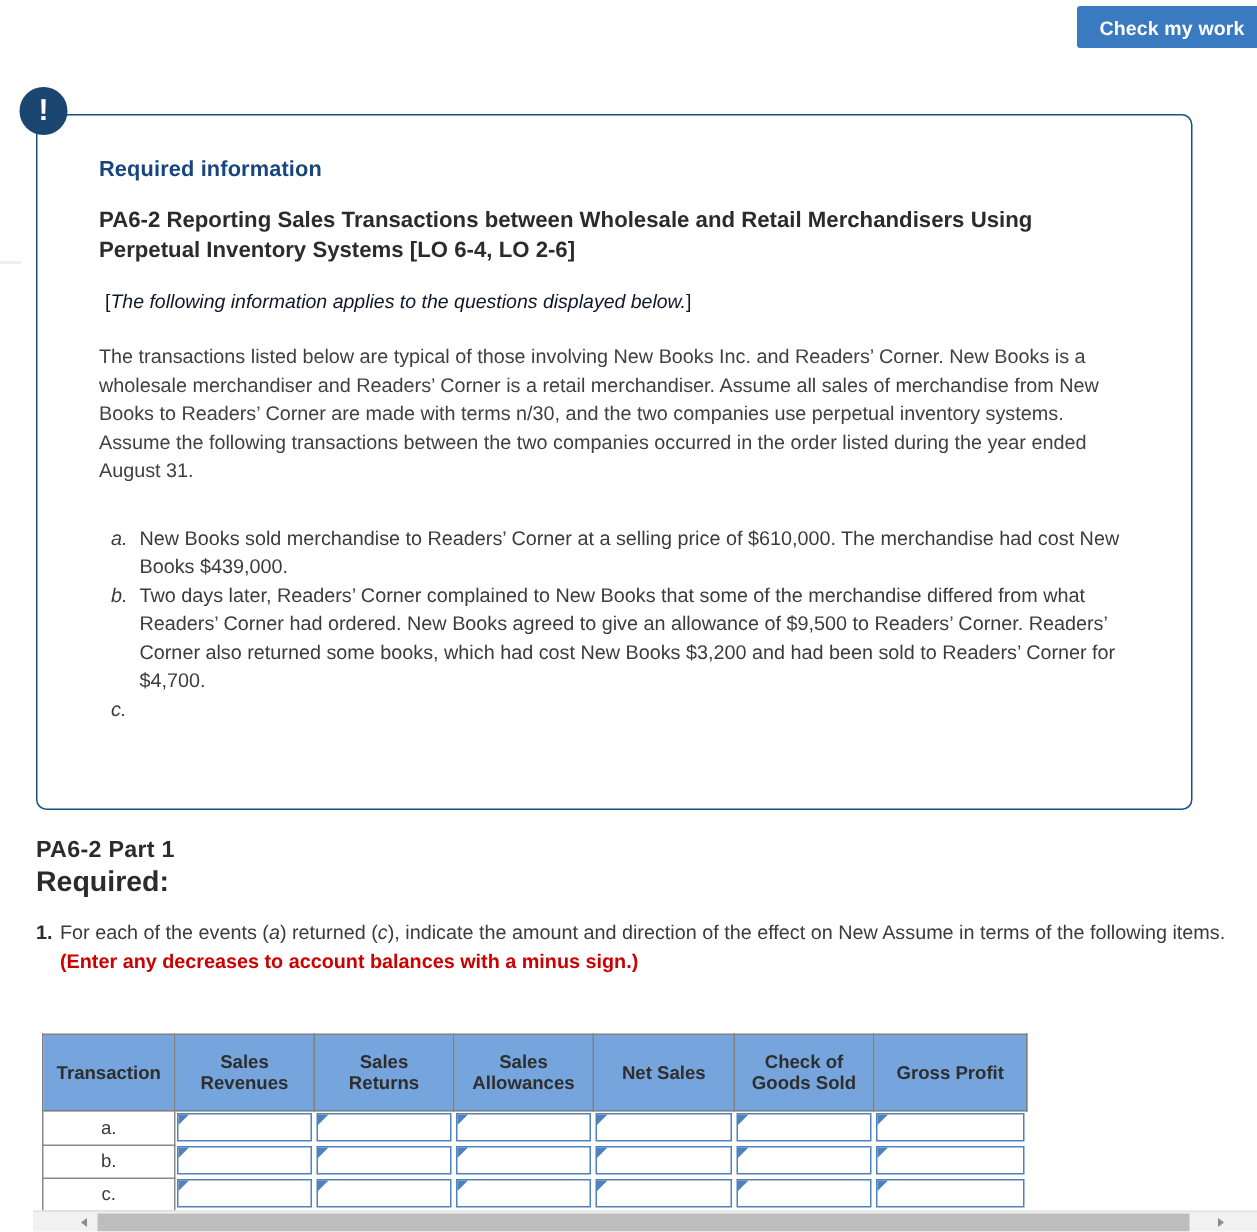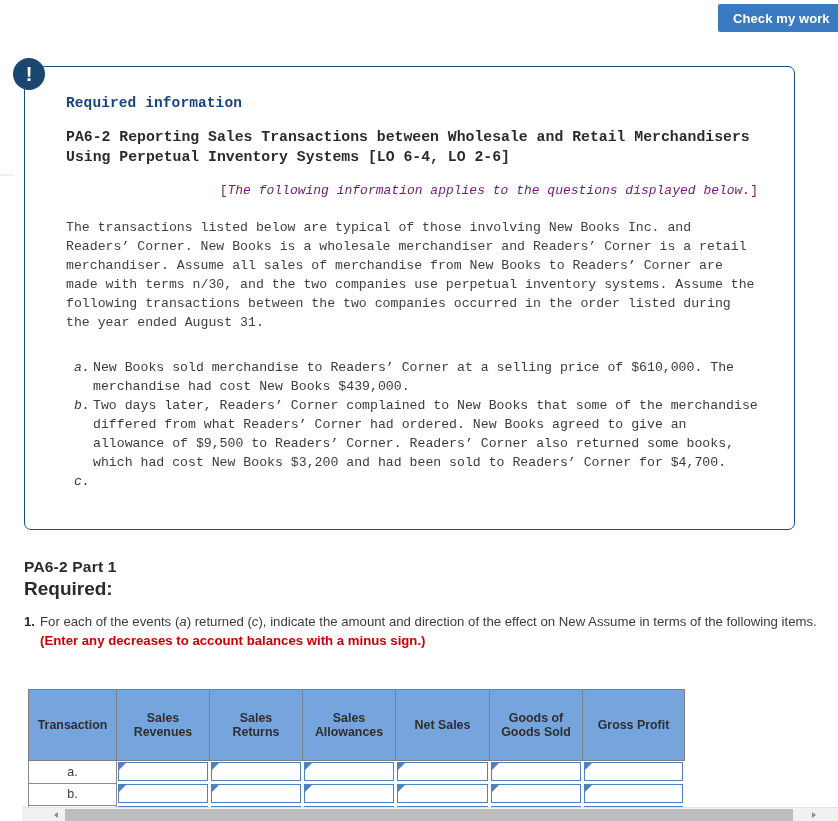--- a/index.html
+++ b/index.html
@@ -52,28 +52,27 @@
     top: 174px;
     width: 14px;
     height: 2px;
     background: #efefef;
   }
 
   
   .info-card {
     position: absolute;
     left: 24px;
-    top: 66px;
+    top: 76px;
     width: 771px;
     height: 464px;
     border: 1.5px solid #1a4f82;
     border-radius: 7px;
     box-sizing: border-box;
     background: #ffffff;
-    font-family: Liberation Mono, monospace;
   }
   .alert-badge {
     position: absolute;
     left: 13px;
     top: 58px;
     width: 32px;
     height: 32px;
     border-radius: 50%;
     background: #1b4670;
     color: #ffffff;
@@ -97,23 +96,22 @@
   .problem-title {
     color: #2b2b2b;
     font-size: 14.8px;
     font-weight: bold;
     line-height: 1.33;
     margin: 0 0 16px 0;
     max-width: 690px;
   }
   .bracket-note {
     font-size: 13px;
-    color: #701a75;
-    margin: 0 0 20px 16px;
-    text-align: right;
+    color: #0f172a;
+    margin: 0 0 20px 4px;
   }
   .bracket-note i { font-style: italic; }
   .intro-para {
     font-size: 13.2px;
     line-height: 1.44;
     color: #404040;
     margin: 0 0 26px 0;
     max-width: 690px;
   }
   ol.abc-list {
@@ -193,21 +191,21 @@
     table-layout: fixed;
   }
   table.ans-table th {
     background: #76a5dd;
     border: 1px solid #7f7f7f;
     color: #2e2e2e;
     font-size: 12.4px;
     font-weight: bold;
     text-align: center;
     height: 34px;
-    padding: 18px 2px;
+    padding: 8px 2px;
     line-height: 1.13;
     font-family: "Liberation Sans", sans-serif;
   }
   table.ans-table td.rowlabel {
     border: 1px solid #8a8a8a;
     background: #ffffff;
     text-align: center;
     font-size: 12.4px;
     color: #3b3b3b;
     height: 21px;
@@ -353,21 +351,21 @@
           <span>Returns</span>
         </th>
         <th>
           <span>Sales</span><br>
           <span>Allowances</span>
         </th>
         <th>
           <span>Net Sales</span>
         </th>
         <th>
-          <span>Goods of</span><br>
+          <span>Check of</span><br>
           <span>Goods Sold</span>
         </th>
         <th>
           <span>Gross Profit</span>
         </th>
       </tr>
     </thead>
     <tbody>
       <tr>
         <td class="rowlabel">a.</td>

